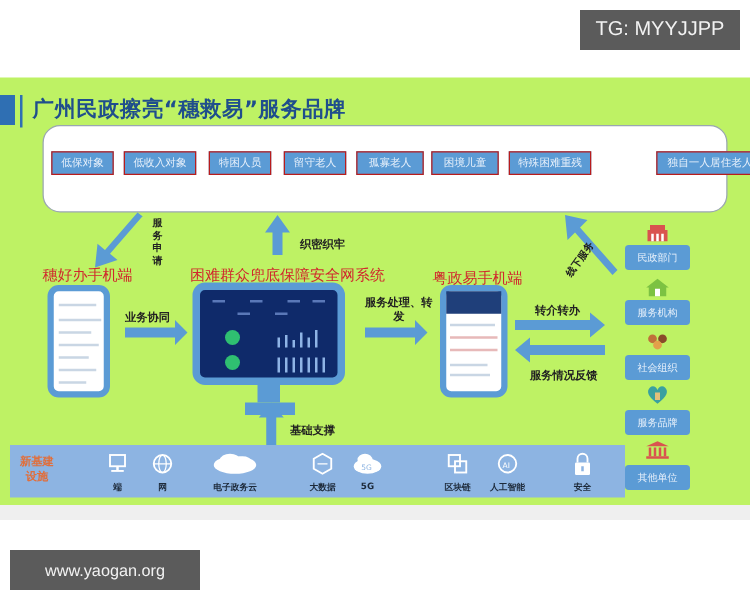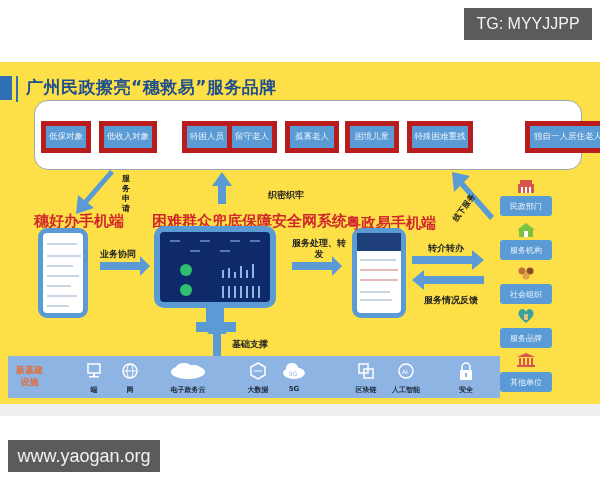--- a/index.html
+++ b/index.html
@@ -7,41 +7,41 @@
   body { position: relative; font-family: "DejaVu Sans", sans-serif; }
 
   .watermark-top {
     position: absolute; left: 464px; top: 8px; width: 128px; height: 32px;
     background: #5b5b5b; color: #f2f2f2; font-family: "Liberation Sans", sans-serif;
     font-size: 16px; display: flex; align-items: center; justify-content: center;
   }
   .watermark-bottom {
     position: absolute; left: 8px; top: 440px; width: 152px; height: 32px;
     background: #5b5b5b; color: #f2f2f2; font-family: "Liberation Sans", sans-serif;
-    font-size: 18px; display: flex; align-items: center; justify-content: center;
-  }
-
-  .slide { position: absolute; left: 0; top: 62px; width: 600px; height: 352px; background: #fde047; }
+    font-size: 13px; display: flex; align-items: center; justify-content: center;
+  }
+
+  .slide { position: absolute; left: 0; top: 62px; width: 600px; height: 352px; background: #bef264; }
   .slide-bottom-shade { position: absolute; left: 0; top: 404px; width: 600px; height: 12px; background: #efefef; }
 
   .title-accent { position: absolute; left: 0; top: 14px; width: 12px; height: 24px; background: #2f6fb3; }
   .title-bar-line { position: absolute; left: 16px; top: 14px; width: 2px; height: 26px; background: #2f6fb3; }
   .title { position: absolute; left: 26px; top: 14px; font-size: 17px; font-weight: bold; color: #1f4e8c; letter-spacing: 0.5px; }
 
   .target-box {
     position: absolute; left: 34px; top: 38px; width: 548px; height: 70px;
     border: 1.5px solid #9aa6b2; border-radius: 14px; background: #ffffff;
   }
   .target-chip {
-    position: absolute; top: 20px; height: 32px; background: #5b9bd5; color: #e8f1fb;
+    position: absolute; top: 20px; height: 19px; background: #5b9bd5; color: #e8f1fb;
     font-size: 8.5px; display: flex; align-items: center; justify-content: center;
-    border: 5px solid #b91c1c;
-  }
-
-  .red-label { position: absolute; color: #d0282d; font-weight: bold; font-size: 15px; white-space: nowrap; }
+    border: 1px solid #b91c1c;
+  }
+
+  .red-label { position: absolute; color: #d0282d; font-weight: normal; font-size: 12px; white-space: nowrap; }
   .black-label { position: absolute; color: #222; font-weight: bold; font-size: 9px; white-space: nowrap; }
 
   .phone {
     position: absolute; background: #ffffff; border: 5px solid #5b9bd5; border-radius: 9px;
   }
   .phone-line { position: absolute; height: 2px; background: #c9d6e4; }
   .monitor {
     position: absolute; left: 154px; top: 164px; width: 122px; height: 82px;
     background: #0f2a6a; border: 6px solid #5b9bd5; border-radius: 10px;
   }
@@ -71,21 +71,21 @@
 
 <div class="slide">
 
   <div class="title-accent"></div>
   <div class="title-bar-line"></div>
   <div class="title">广州民政擦亮“穗救易”服务品牌</div>
 
   <div class="target-box">
     <div class="target-chip" style="left:6px;width:50px;">低保对象</div>
     <div class="target-chip" style="left:64px;width:58px;">低收入对象</div>
-    <div class="target-chip" style="left:147px;width:50px;">特困人员</div>
+    <div class="target-chip" style="left:132px;width:50px;">特困人员</div>
     <div class="target-chip" style="left:192px;width:50px;">留守老人</div>
     <div class="target-chip" style="left:250px;width:54px;text-align:right;">孤寡老人</div>
     <div class="target-chip" style="left:310px;width:54px;">困境儿童</div>
     <div class="target-chip" style="left:372px;width:66px;text-align:right;">特殊困难重残</div>
     <div class="target-chip" style="left:450px;width:86px;margin-left:40px;">独自一人居住老人</div>
   </div>
 
   <svg class="arrows" width="600" height="352">
 
     <g fill="#5b9bd5">
@@ -115,21 +115,21 @@
     <g fill="#5b9bd5">
       <polygon points="496,152 490,158 460,124 454,130 452,110 470,114 464,120 494,154"></polygon>
     </g>
 
     <g fill="#5b9bd5">
       <polygon points="213,294 213,272 207,272 217,260 227,272 221,272 221,294"></polygon>
     </g>
   </svg>
 
   <div class="black-label" style="left:122px;top:112px;width:10px;line-height:10px;white-space:normal;font-size:8px;">服务申请</div>
-  <div class="black-label" style="left:240px;top:127px;margin-left:28px;">织密织牢</div>
+  <div class="black-label" style="left:240px;top:127px;">织密织牢</div>
   <div class="black-label" style="left:100px;top:186px;">业务协同</div>
   <div class="black-label" style="left:290px;top:176px;width:58px;white-space:normal;text-align:center;line-height:11px;">服务处理、转发</div>
   <div class="black-label" style="left:428px;top:180px;">转介转办</div>
   <div class="black-label" style="left:424px;top:232px;">服务情况反馈</div>
   <div class="black-label" style="left:448px;top:140px;transform:rotate(-55deg);font-size:8px;">线下服务</div>
   <div class="black-label" style="left:232px;top:276px;">基础支撑</div>
 
   <div class="red-label" style="left:34px;top:150px;">穗好办手机端</div>
   <div class="red-label" style="left:152px;top:150px;">困难群众兜底保障安全网系统</div>
   <div class="red-label" style="left:346px;top:152px;">粤政易手机端</div>

